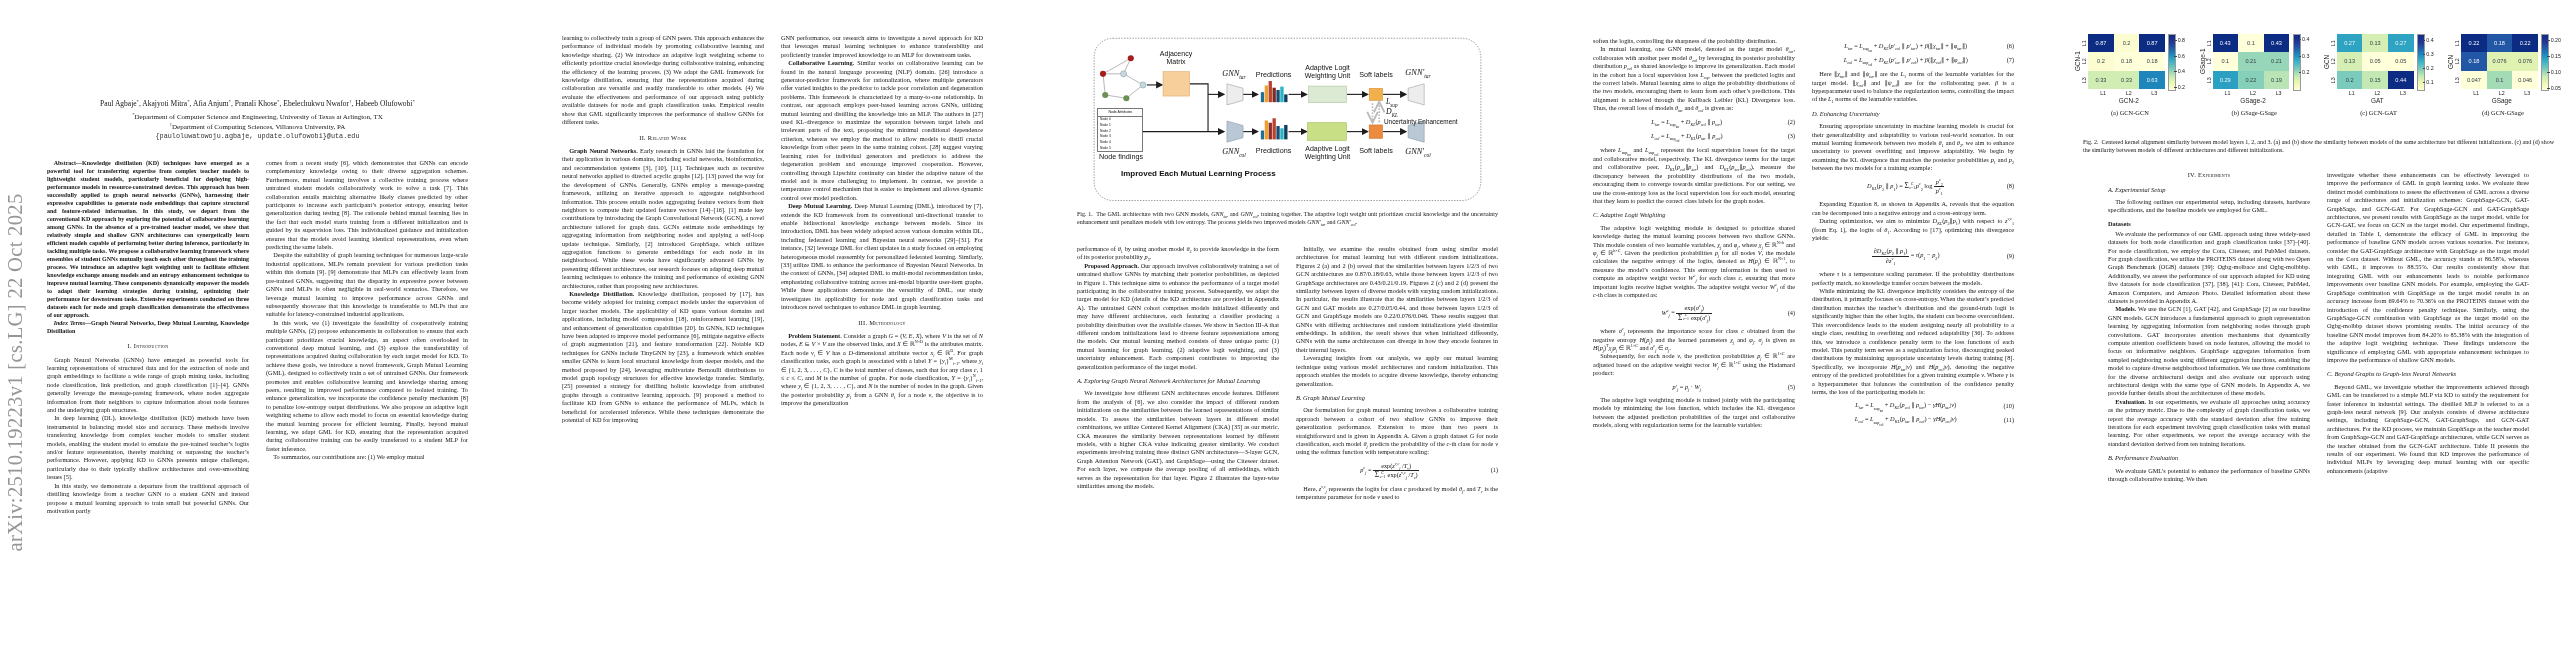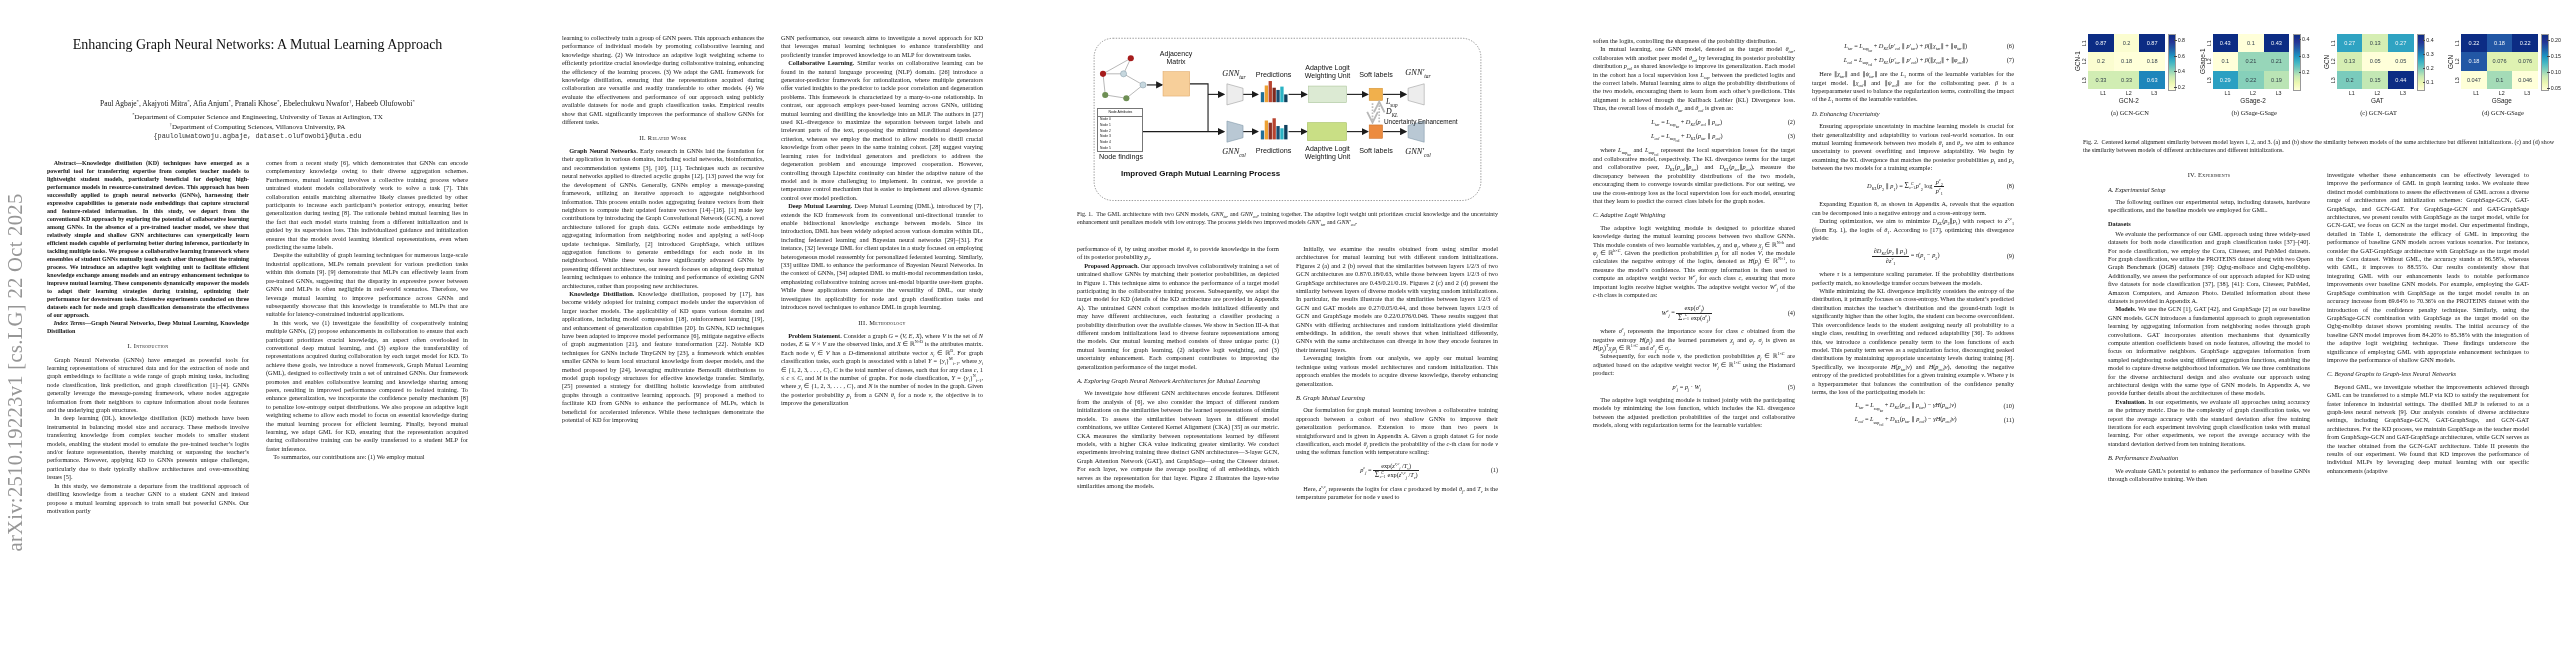--- a/index.html
+++ b/index.html
@@ -64,25 +64,24 @@
   .hm-xlabel{margin-left:16px;width:77px;text-align:center;font-size:6.4px;margin-top:0.6px;color:#222;}
   .hm-sub{margin-left:5.6px;width:100px;text-align:center;font-size:6.4px;margin-top:5.6px;font-family:"Liberation Serif",serif;color:#111;}
 </style>
 </head>
 <body>
 
 <div class="canvas">
 
   <div class="page" style="left:0">
     <div class="arxiv">arXiv:2510.19223v1  [cs.LG]  22 Oct 2025</div>
-    <h1 class="title" style="margin:0">Enhancing Graph Neural Networks: A Mutual Learning Approach</h1>
     <div class="authors">Paul Agbaje<sup>*</sup>, Akajyoti Mitra<sup>*</sup>, Afia Anjum<sup>*</sup>, Pranali Khose<sup>*</sup>, Ebelechukwu Nwafor<sup>†</sup>, Habeeb Olufowobi<sup>*</sup></div>
     <div class="affil" style="top:113px"><sup>*</sup>Department of Computer Science and Engineering, University of Texas at Arlington, TX</div>
     <div class="affil" style="top:123px"><sup>†</sup>Department of Computing Sciences, Villanova University, PA</div>
-    <div class="email">{pauloluwatowoju.agbaje, dataset.olufowobi}@uta.edu</div>
+    <div class="email">{pauloluwatowoju.agbaje, update.olufowobi}@uta.edu</div>
     <div class="col" style="left:47px;top:159px">
         <p class="para abstract"><b class="lead">Abstract—</b><span>Knowledge distillation (KD) techniques have emerged as a powerful tool for transferring expertise from complex teacher models to lightweight student models, particularly beneficial for deploying high-performance models in resource-constrained devices. This approach has been successfully applied to graph neural networks (GNNs), harnessing their expressive capabilities to generate node embeddings that capture structural and feature-related information. In this study, we depart from the conventional KD approach by exploring the potential of collaborative learning among GNNs. In the absence of a pre-trained teacher model, we show that relatively simple and shallow GNN architectures can synergetically learn efficient models capable of performing better during inference, particularly in tackling multiple tasks. We propose a collaborative learning framework where ensembles of student GNNs mutually teach each other throughout the training process. We introduce an adaptive logit weighting unit to facilitate efficient knowledge exchange among models and an entropy enhancement technique to improve mutual learning. These components dynamically empower the models to adapt their learning strategies during training, optimizing their performance for downstream tasks. Extensive experiments conducted on three datasets each for node and graph classification demonstrate the effectiveness of our approach.</span></p>
         <p class="para abstract"><b class="lead it">Index Terms—</b><span>Graph Neural Networks, Deep Mutual Learning, Knowledge Distillation</span></p>
         <div class="sec">I. Introduction</div>
         <p class="para"><span>Graph Neural Networks (GNNs) have emerged as powerful tools for learning representations of structured data and for the extraction of node and graph embeddings to facilitate a wide range of graph mining tasks, including node classification, link prediction, and graph classification [1]–[4]. GNNs generally leverage the message-passing framework, where nodes aggregate information from their neighbors to capture information about node features and the underlying graph structures.</span></p>
         <p class="para"><span>In deep learning (DL), knowledge distillation (KD) methods have been instrumental in balancing model size and accuracy. These methods involve transferring knowledge from complex teacher models to smaller student models, enabling the student model to emulate the pre-trained teacher’s logits and/or feature representation, thereby matching or surpassing the teacher’s performance. However, applying KD to GNNs presents unique challenges, particularly due to their typically shallow architectures and over-smoothing issues [5].</span></p>
         <p class="para"><span>In this study, we demonstrate a departure from the traditional approach of distilling knowledge from a teacher GNN to a student GNN and instead propose a mutual learning approach to train small but powerful GNNs. Our motivation partly</span></p>
       </div>
     <div class="col" style="left:266px;top:159px">
         <p class="para ni"><span>comes from a recent study [6], which demonstrates that GNNs can encode complementary knowledge owing to their diverse aggregation schemes. Furthermore, mutual learning involves a collective training process where untrained student models collaboratively work to solve a task [7]. This collaboration entails matching alternative likely classes predicted by other participants to increase each participant’s posterior entropy, ensuring better generalization during testing [8]. The rationale behind mutual learning lies in the fact that each model starts training from a different initialization and is guided by its supervision loss. This individualized guidance and initialization ensures that the models avoid learning identical representations, even when predicting the same labels.</span></p>
@@ -214,21 +213,21 @@
           <div id="node-rows">
               <div class="nrow">Node 0</div>
               <div class="nrow">Node 1</div>
               <div class="nrow">Node 2</div>
               <div class="nrow">Node 3</div>
               <div class="nrow">Node 4</div>
               <div class="nrow">Node 5</div>
             </div>
         </div>
         <div class="f1label f1sans" style="left:0;top:116px;width:56px;font-size:7.2px">Node findings</div>
-        <div class="f1label f1sans" style="left:28px;top:133px;width:167px;text-align:left;font-weight:bold;font-size:8px">Improved Graph Mutual Learning Process</div>
+        <div class="f1label f1sans" style="left:28px;top:133px;width:167px;text-align:left;font-weight:bold;font-size:8px">Improved Each Mutual Learning Process</div>
       </div>
     </div>
     <div class="figcap" style="top:211px">Fig. 1.&nbsp;&nbsp;The GML architecture with two GNN models, <i>GNN<sub>tar</sub></i> and <i>GNN<sub>col</sub></i>, training together. The adaptive logit weight unit prioritizes crucial knowledge and the uncertainty enhancement unit penalizes models with low entropy. The process yields two improved models <i>GNN′<sub>tar</sub></i> and <i>GNN′<sub>col</sub></i>.</div>
     <div class="col" style="left:47px;top:245px">
         <p class="para ni"><span>performance of <i>θ</i><sub>1</sub> by using another model <i>θ</i><sub>2</sub> to provide knowledge in the form of its posterior probability <i>p</i><sub>2</sub>.</span></p>
         <p class="para"><b class="lead">Proposed Approach.</b><span> Our approach involves collaboratively training a set of untrained shallow GNNs by matching their posterior probabilities, as depicted in Figure 1. This technique aims to enhance the performance of a target model participating in the collaborative training process. Subsequently, we adapt the target model for KD (details of the KD architecture are provided in Appendix A). The untrained GNN cohort comprises models initialized differently and may have different architectures, each featuring a classifier producing a probability distribution over the available classes. We show in Section III-A that different random initializations lead to diverse feature representations among the models. Our mutual learning method consists of three unique parts: (1) mutual learning for graph learning, (2) adaptive logit weighting, and (3) uncertainty enhancement. Each component contributes to improving the generalization performance of the target model.</span></p>
         <div class="sub">A. Exploring Graph Neural Network Architectures for Mutual Learning</div>
         <p class="para"><span>We investigate how different GNN architectures encode features. Different from the analysis of [6], we also consider the impact of different random initializations on the similarities between the learned representations of similar models. To assess the similarities between layers in different model combinations, we utilize Centered Kernel Alignment (CKA) [35] as our metric. CKA measures the similarity between representations learned by different models, with a higher CKA value indicating greater similarity. We conduct experiments involving training three distinct GNN architectures—3-layer GCN, Graph Attention Network (GAT), and GraphSage—using the Citeseer dataset. For each layer, we compute the average pooling of all embeddings, which serves as the representation for that layer. Figure 2 illustrates the layer-wise similarities among the models.</span></p>
       </div>
     <div class="col" style="left:266px;top:245px">

